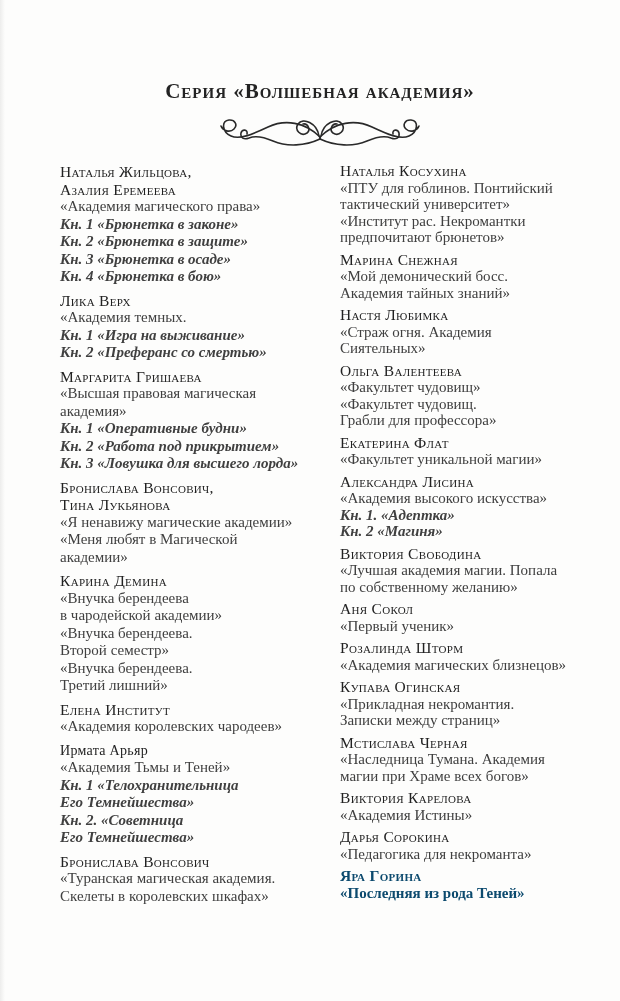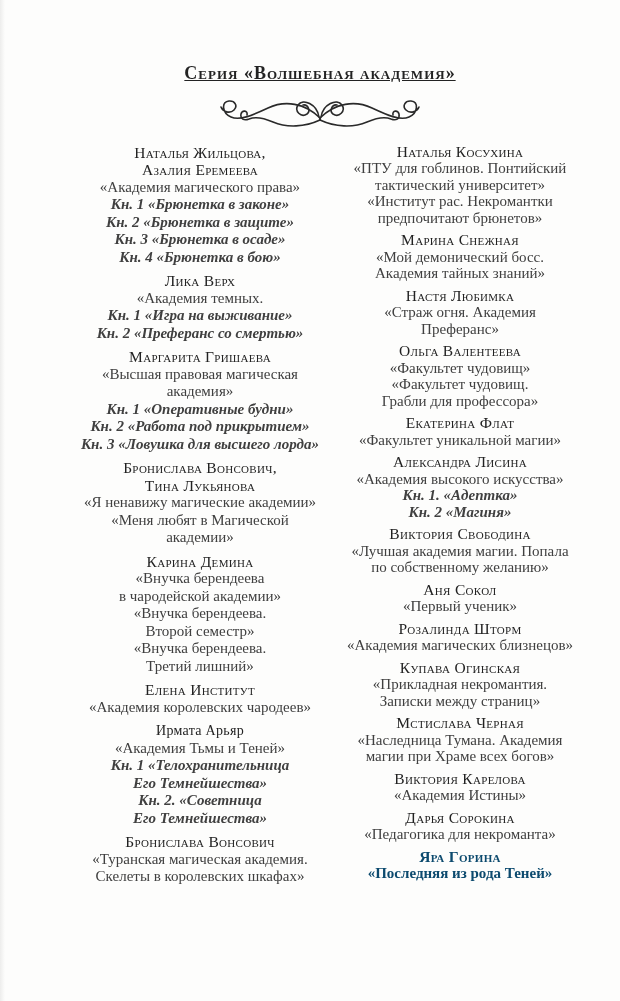--- a/index.html
+++ b/index.html
@@ -19,41 +19,40 @@
     position: absolute; left: 0; top: 0;
     width: 5px; height: 100%;
     background: linear-gradient(to right, #ededec, rgba(255,255,255,0));
   }
   .head-wrap {
     margin-left: 20px;   
     text-align: center;
   }
   .series-title {
     margin: 0;
-    padding-top: 64px;
-    font-size: 18px;
+    padding-top: 80px;
+    font-size: 21px;
     font-weight: 700;
     font-variant: small-caps;
     letter-spacing: 1px;
     line-height: 1.1;
     color: #232323;
-    text-decoration: underline;
   }
   .ornament {
     margin-top: 8px;
     height: 44px;
     line-height: 0;
   }
   .columns {
     display: flex;
     margin-left: 60px;
     margin-top: 8px;
     align-items: flex-start;
   }
-  .col { font-size: 15px; text-align: center; }
+  .col { font-size: 15px; }
   .col p { margin: 0; white-space: nowrap; }
   .col-left  { width: 280px; line-height: 17.5px; }
   .col-right { width: 240px; line-height: 16.5px; }
   .block { margin-bottom: 6px; }
   .author {
     font-variant: small-caps;
     letter-spacing: 0.3px;
     font-size: 15.5px;
     color: #222;
   }
@@ -154,21 +153,21 @@
           <p class="line">предпочитают брюнетов»</p>
         </div>
         <div class="block">
           <p class="author">Марина Снежная</p>
           <p class="line">«Мой демонический босс.</p>
           <p class="line">Академия тайных знаний»</p>
         </div>
         <div class="block">
           <p class="author">Настя Любимка</p>
           <p class="line">«Страж огня. Академия</p>
-          <p class="line">Преферанс»</p>
+          <p class="line">Сиятельных»</p>
         </div>
         <div class="block">
           <p class="author">Ольга Валентеева</p>
           <p class="line">«Факультет чудовищ»</p>
           <p class="line">«Факультет чудовищ.</p>
           <p class="line">Грабли для профессора»</p>
         </div>
         <div class="block">
           <p class="author">Екатерина Флат</p>
           <p class="line">«Факультет уникальной магии»</p>

